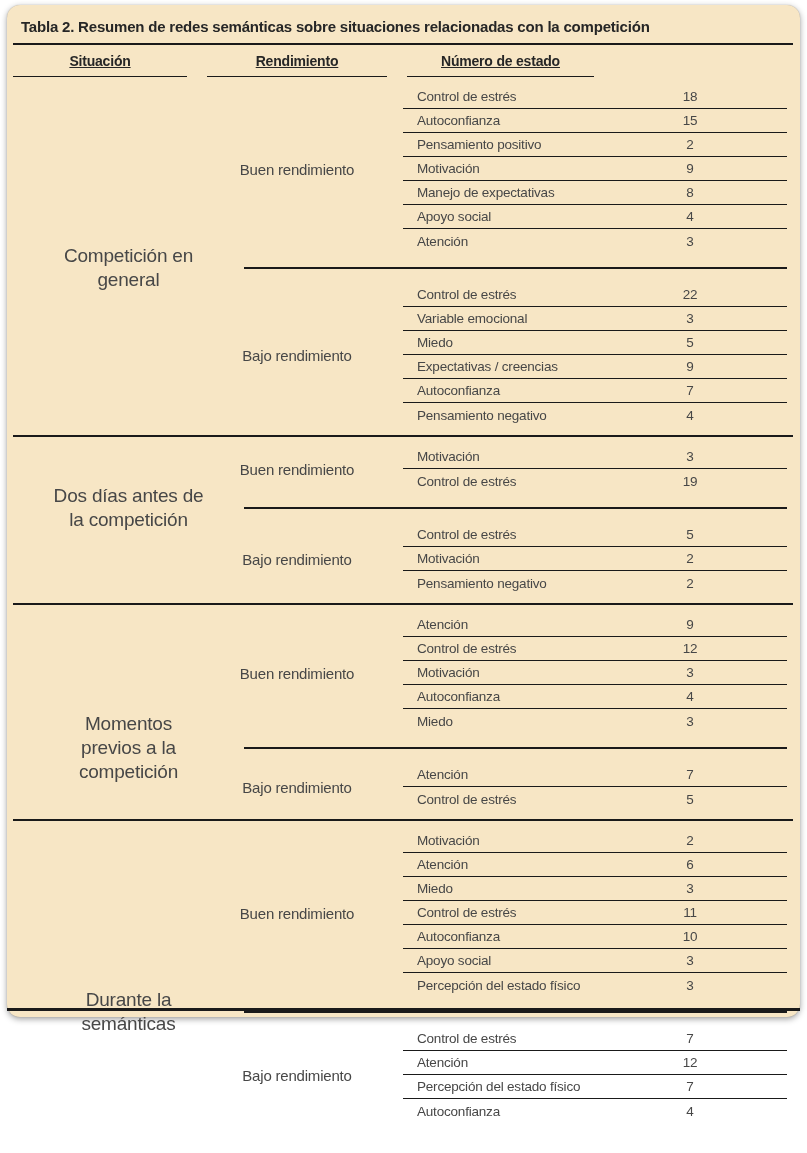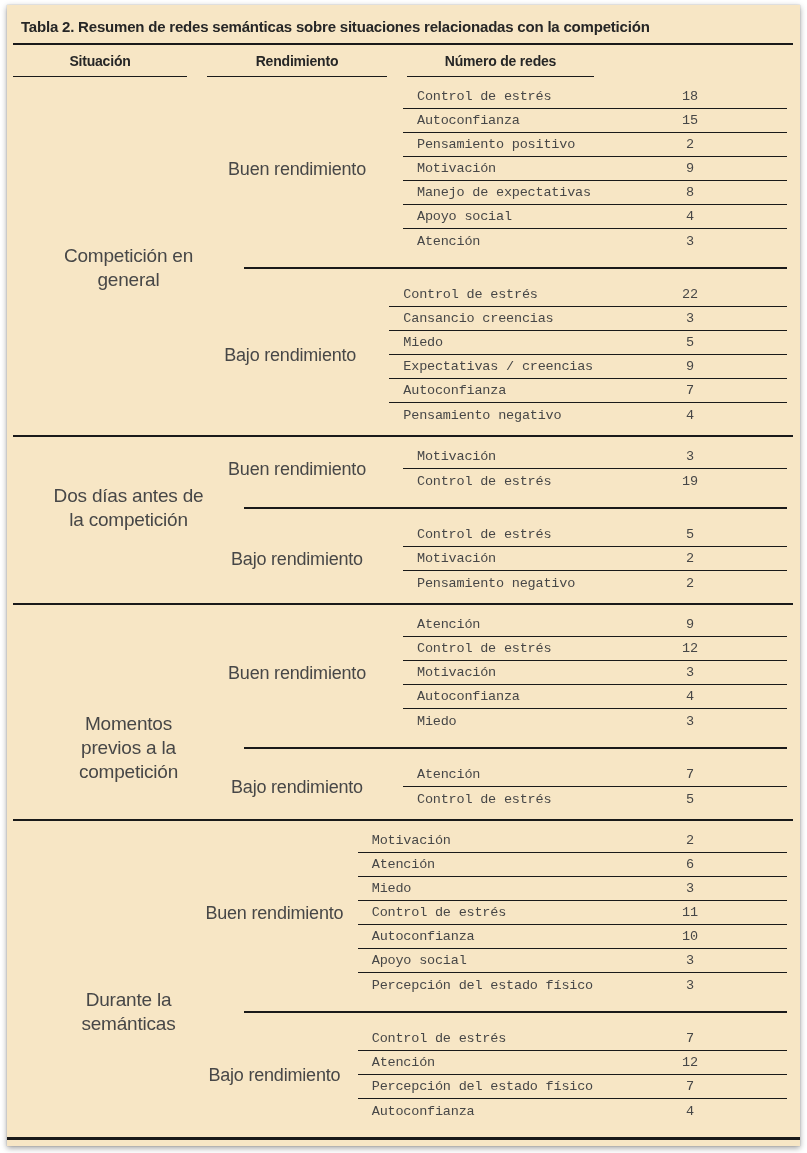--- a/index.html
+++ b/index.html
@@ -13,23 +13,23 @@
   html,body{width:807px;background:var(--page-bg);}
   body{
     height:1153px;
     font-family:"Liberation Sans",sans-serif;
     letter-spacing:-0.2px;
     overflow:hidden;
   }
   .panel{
     position:relative;
     margin:5px 7px 0 7px;
-    height:1141px;
+    height:1012px;
     background:var(--panel-bg);
-    border-radius:0;
+    border-radius:13px;
     box-shadow:0 2px 6px rgba(0,0,0,0.38), 0 0 1px rgba(0,0,0,0.3);
   }
   .content{
     padding:12px 7px 0 6px;
   }
   .table-title{
     padding-left:8px;
     font-size:15px;
     font-weight:bold;
     color:var(--heading);
@@ -48,20 +48,21 @@
   }
   .hcell{
     height:100%;
     display:flex;
     align-items:center;
     justify-content:center;
     font-size:14px;
     font-weight:bold;
     color:var(--heading);
     border-bottom:1.5px solid var(--line);
+    text-decoration:underline;
   }
   .hcell.c1{width:174px;}
   .hcell.c2{width:180px;margin-left:20px;text-align:center;}
   .hcell.c3{width:165px;margin-left:28px;}
   .hcell.c4{width:187px;margin-left:20px;}
 
   .section-sep{
     height:2px;
     background:var(--line);
   }
@@ -71,28 +72,27 @@
     padding:8px 0;
   }
   .rend-cell{
     width:390px;
     display:flex;
     align-items:center;
     justify-content:center;
     padding-left:178px;
   }
   .rend-label{
-    font-size:18px;
+    font-size:15px;
     color:var(--body);
     white-space:nowrap;
   }
   .rows{
     flex:1;
     margin-right:6px;
-    font-family:Liberation Mono, monospace;
   }
   .row{
     height:24px;
     display:flex;
     align-items:center;
     border-bottom:1.4px solid var(--line);
   }
   .row:last-child{border-bottom:none;}
   .var{
     flex:1;
@@ -147,21 +147,21 @@
 <div class="panel">
   <div class="content">
 
     <div class="table-title">Tabla 2. Resumen de redes semánticas sobre situaciones relacionadas con la competición</div>
 
     <div class="title-rule"></div>
 
     <div class="header-row">
       <div class="hcell c1">Situación</div>
       <div class="hcell c2">Rendimiento</div>
-      <div class="hcell c4">Número de redes</div>
+      <div class="hcell c4">Número de estado</div>
     </div>
 
     <div id="table-body">
         <div class="section">
           <div class="group">
             <div class="rend-cell">
               <div class="rend-label">Buen rendimiento</div>
             </div>
             <div class="rows">
               <div class="row">
@@ -201,21 +201,21 @@
           <div class="group">
             <div class="rend-cell">
               <div class="rend-label">Bajo rendimiento</div>
             </div>
             <div class="rows">
               <div class="row">
                 <div class="var">Control de estrés</div>
                 <div class="num">22</div>
               </div>
               <div class="row">
-                <div class="var">Cansancio creencias</div>
+                <div class="var">Variable emocional</div>
                 <div class="num">3</div>
               </div>
               <div class="row">
                 <div class="var">Miedo</div>
                 <div class="num">5</div>
               </div>
               <div class="row">
                 <div class="var">Expectativas / creencias</div>
                 <div class="num">9</div>
               </div>

